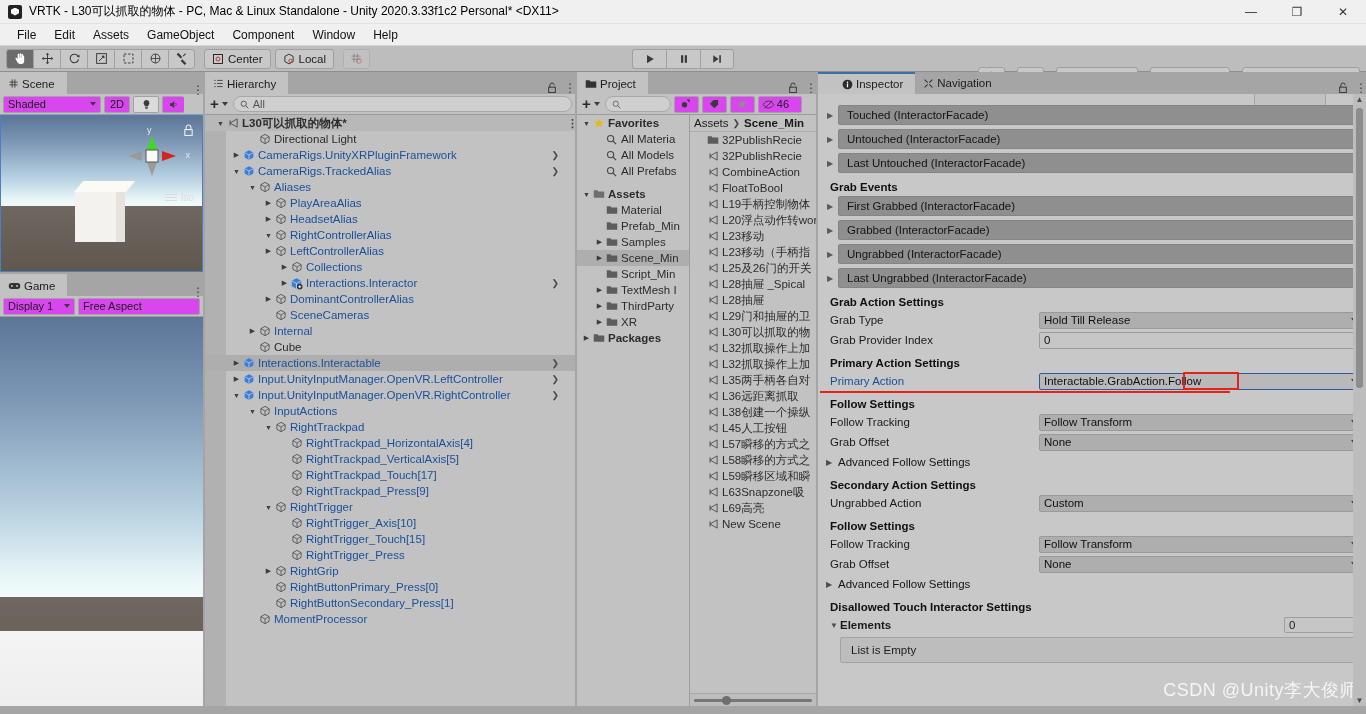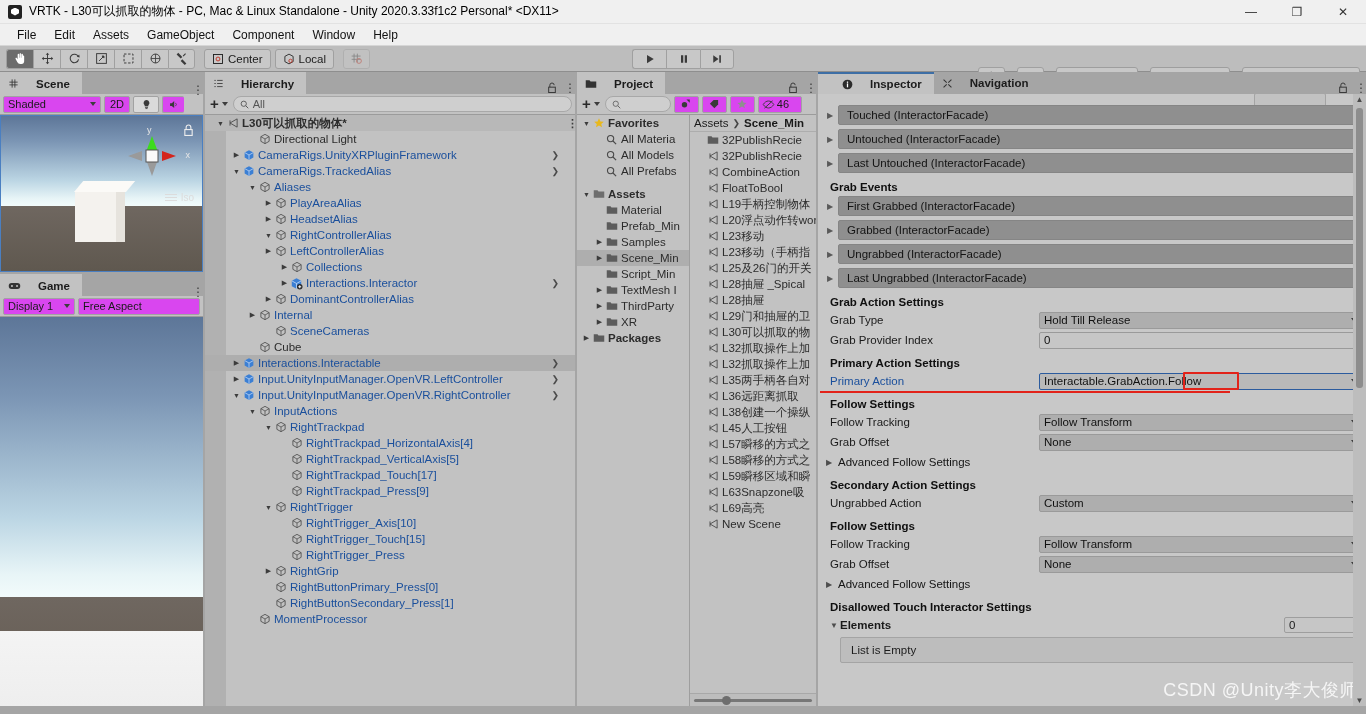--- a/index.html
+++ b/index.html
@@ -65,22 +65,22 @@
     width:0;height:0;border-left:3.5px solid transparent;border-right:3.5px solid transparent;
     border-top:4px solid #3d3d3d;margin-left:8px;
   }
   
   #workspace{ position:relative;height:634px;background:#a5a5a5;display:flex;gap:2px;padding:0 0 0 0; }
   .panel{ background:#c2c2c2;display:flex;flex-direction:column;position:relative; }
   .tabstrip{
     height:22px;background:#a5a5a5;display:flex;align-items:flex-end;position:relative;
   }
   .tab{
-    height:22px;padding:0 12px 0 8px;display:flex;align-items:center;gap:17px;
-    font-size:11.5px;color:#1c1c1c;background:#a5a5a5;font-weight:bold;
+    height:22px;padding:0 12px 0 8px;display:flex;align-items:center;gap:3px;
+    font-size:11.5px;color:#1c1c1c;background:#a5a5a5;
   }
   .tab.active{ background:#c2c2c2;border-top:1px solid #c2c2c2; }
   .tab.activeblue{ background:#c2c2c2;border-top:2px solid #3d6ea5;padding-left:24px; }
   .tabicons{ margin-left:auto;display:flex;align-items:center;gap:7px;padding-right:7px;color:#3a3a3a; }
   .kebab{ letter-spacing:0;font-size:12px;line-height:8px;width:4px;text-align:center; }
   .subbar{
     height:21px;background:#c2c2c2;display:flex;align-items:center;gap:3px;
     padding:0 3px;border-bottom:1px solid #9b9b9b;
   }
   .sbox{
@@ -589,40 +589,40 @@
             <span class="arrow">▶</span>
             <span class="ico">
               <svg width="12" height="12" viewBox="0 0 16 16">
                 <path fill="none" stroke="#4a4a4a" stroke-width="1.1" d="M8 1.8l5.5 3.1v6.2L8 14.2l-5.5-3.1V4.9z"></path>
                 <path fill="none" stroke="#4a4a4a" stroke-width="1" d="M2.5 4.9L8 8l5.5-3.1M8 8v6.2"></path>
               </svg>
             </span>
             <span class="nm">DominantControllerAlias</span>
           </div>
           <div class="row blue">
+            <span style="width:58px;flex:none"></span>
+            <span class="arrow"></span>
+            <span class="ico">
+              <svg width="12" height="12" viewBox="0 0 16 16">
+                <path fill="none" stroke="#4a4a4a" stroke-width="1.1" d="M8 1.8l5.5 3.1v6.2L8 14.2l-5.5-3.1V4.9z"></path>
+                <path fill="none" stroke="#4a4a4a" stroke-width="1" d="M2.5 4.9L8 8l5.5-3.1M8 8v6.2"></path>
+              </svg>
+            </span>
+            <span class="nm">SceneCameras</span>
+          </div>
+          <div class="row blue">
             <span style="width:42px;flex:none"></span>
             <span class="arrow">▶</span>
             <span class="ico">
               <svg width="12" height="12" viewBox="0 0 16 16">
                 <path fill="none" stroke="#4a4a4a" stroke-width="1.1" d="M8 1.8l5.5 3.1v6.2L8 14.2l-5.5-3.1V4.9z"></path>
                 <path fill="none" stroke="#4a4a4a" stroke-width="1" d="M2.5 4.9L8 8l5.5-3.1M8 8v6.2"></path>
               </svg>
             </span>
             <span class="nm">Internal</span>
-          </div>
-          <div class="row blue">
-            <span style="width:58px;flex:none"></span>
-            <span class="arrow"></span>
-            <span class="ico">
-              <svg width="12" height="12" viewBox="0 0 16 16">
-                <path fill="none" stroke="#4a4a4a" stroke-width="1.1" d="M8 1.8l5.5 3.1v6.2L8 14.2l-5.5-3.1V4.9z"></path>
-                <path fill="none" stroke="#4a4a4a" stroke-width="1" d="M2.5 4.9L8 8l5.5-3.1M8 8v6.2"></path>
-              </svg>
-            </span>
-            <span class="nm">SceneCameras</span>
           </div>
           <div class="row">
             <span style="width:42px;flex:none"></span>
             <span class="arrow"></span>
             <span class="ico">
               <svg width="12" height="12" viewBox="0 0 16 16">
                 <path fill="none" stroke="#4a4a4a" stroke-width="1.1" d="M8 1.8l5.5 3.1v6.2L8 14.2l-5.5-3.1V4.9z"></path>
                 <path fill="none" stroke="#4a4a4a" stroke-width="1" d="M2.5 4.9L8 8l5.5-3.1M8 8v6.2"></path>
               </svg>
             </span>

